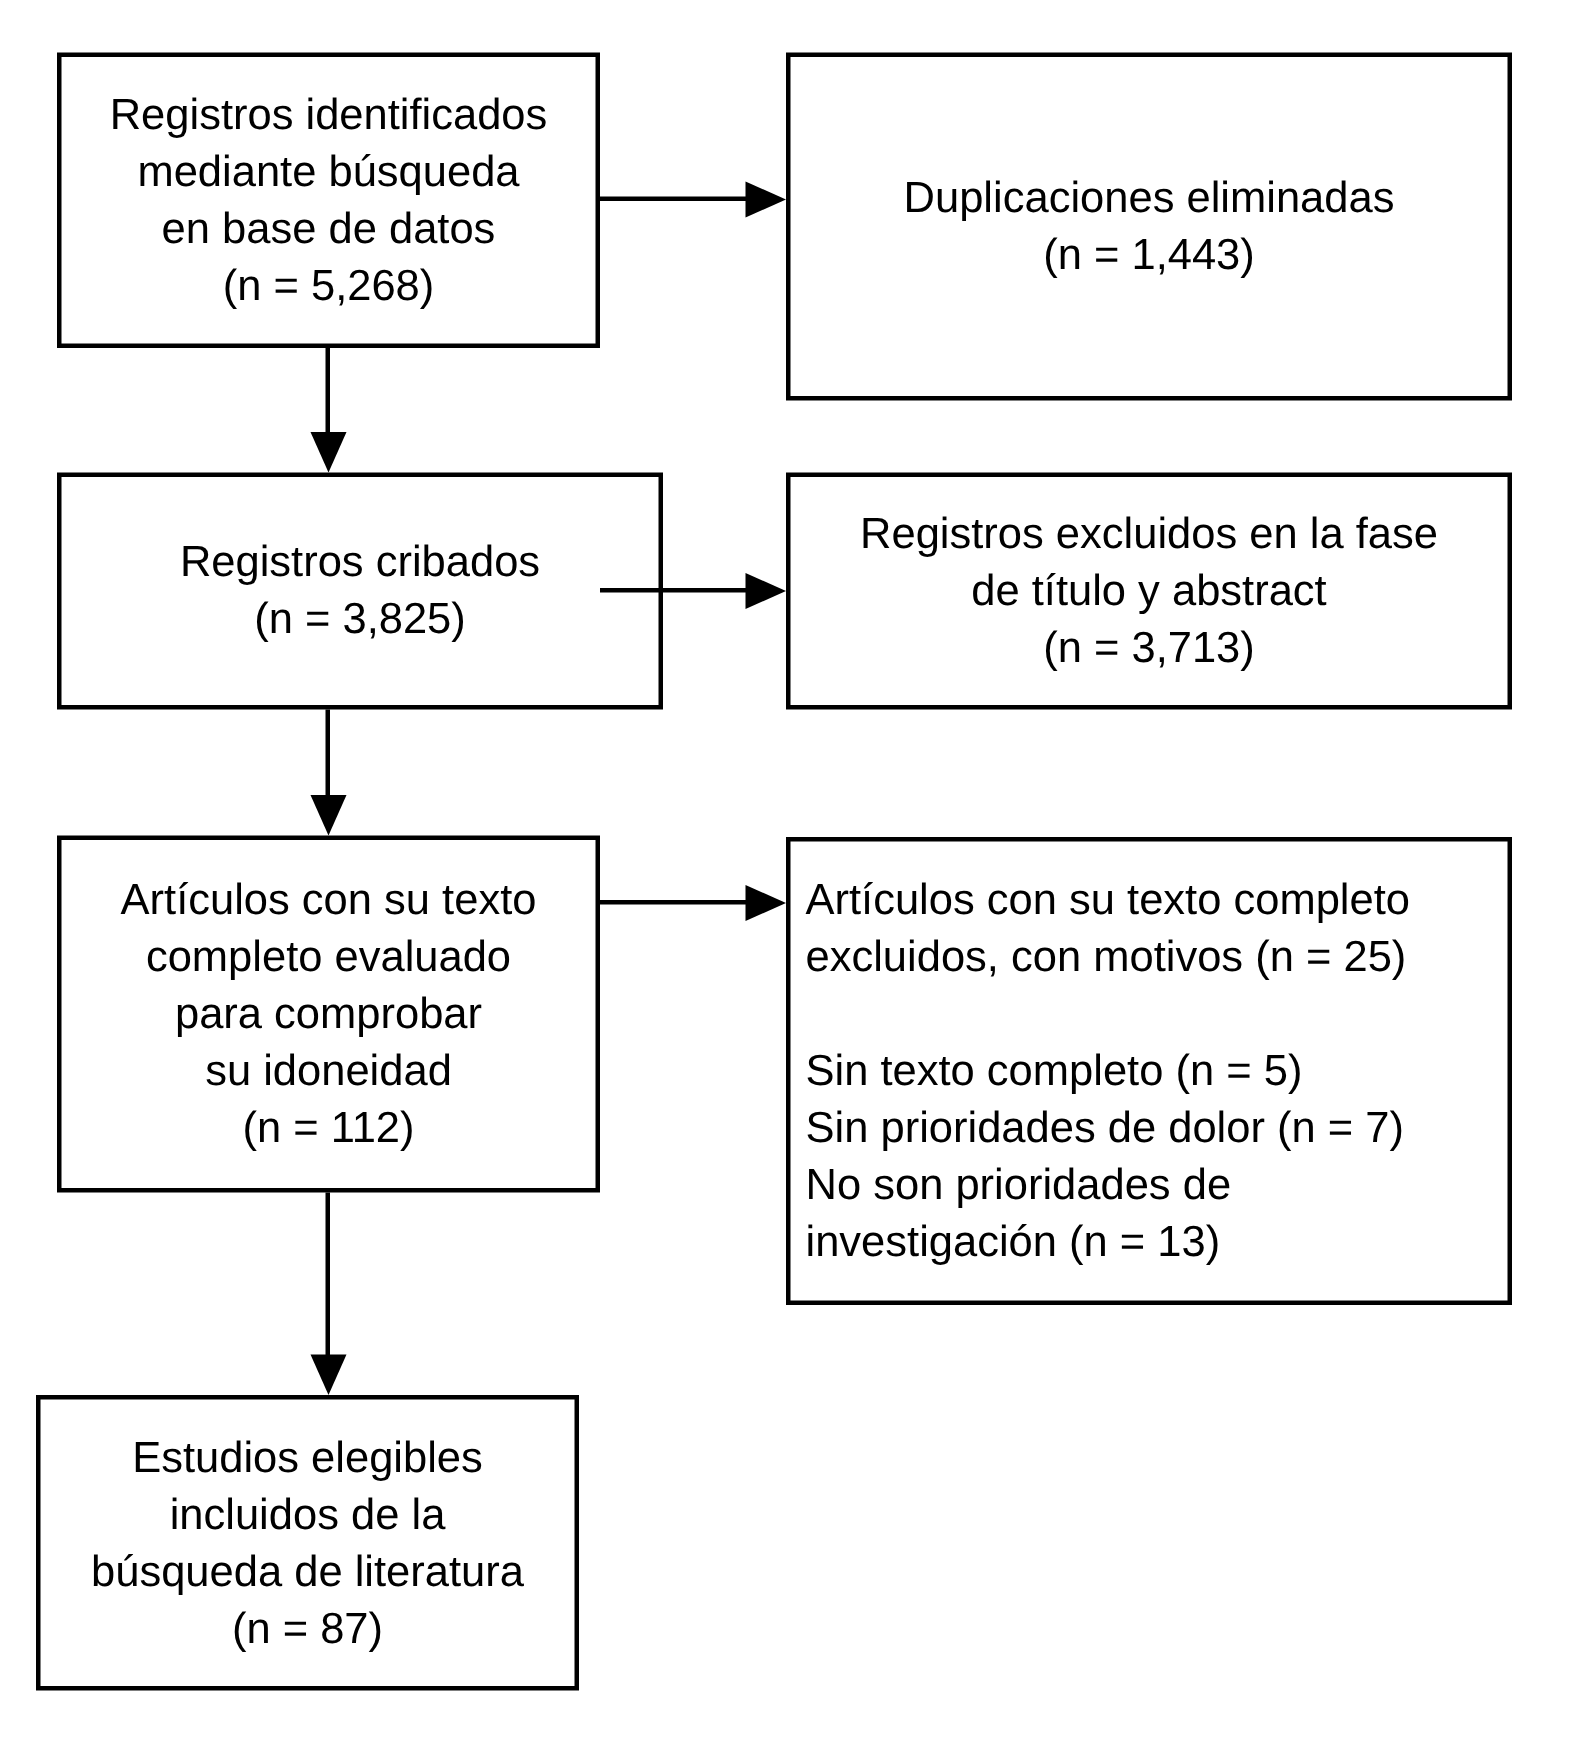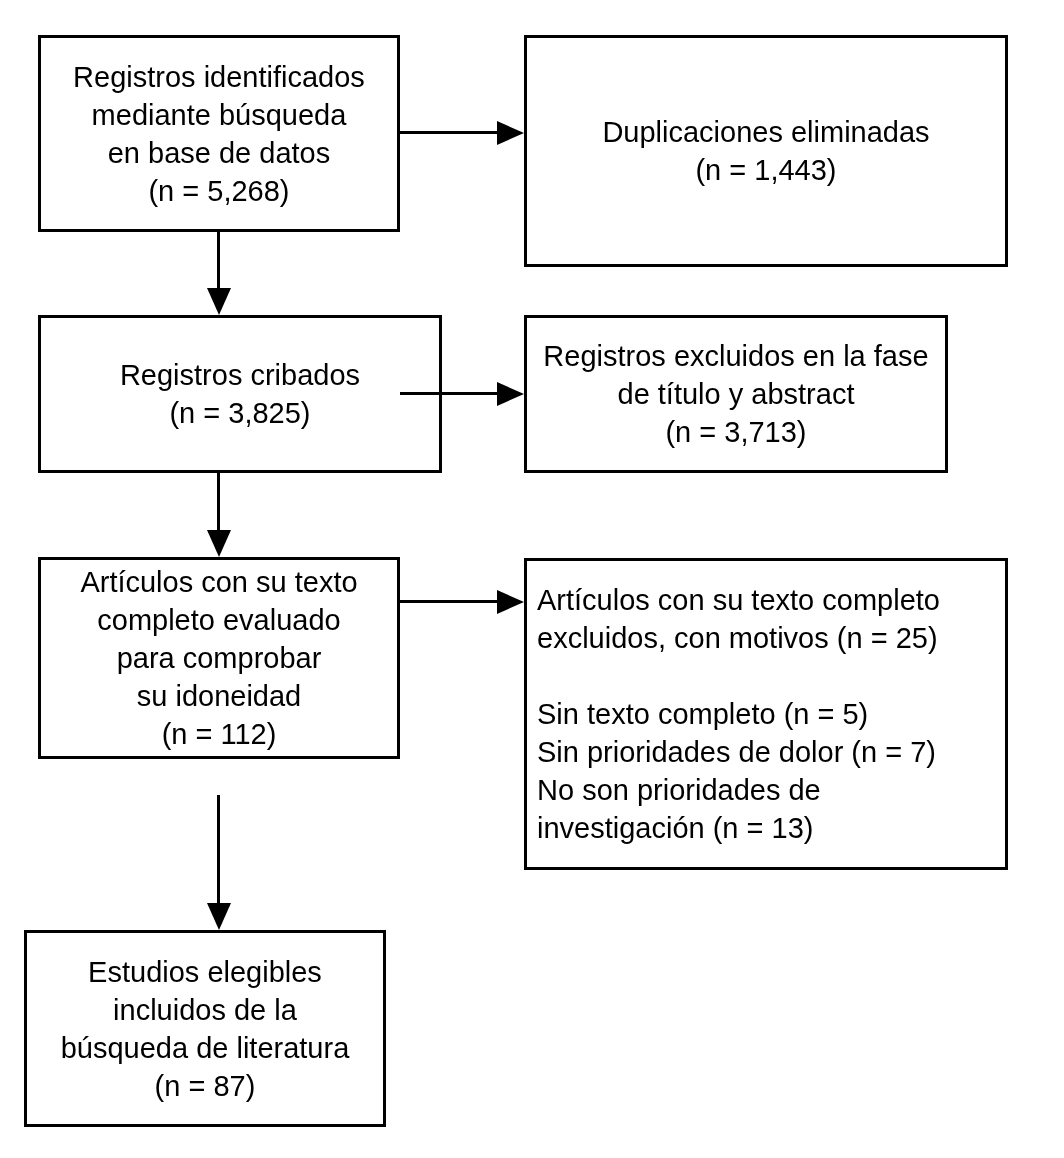--- a/index.html
+++ b/index.html
@@ -33,25 +33,25 @@
     color:var(--text-color);
     font-size:29px;
     line-height:38px;
   }
   .box-text.left{
     text-align:left;
   }
   
   #box-identified        {left:38px;  top:35px;  width:362px; height:197px;}
   #box-screened          {left:38px;  top:315px; width:404px; height:158px;}
-  #box-fulltext          {left:38px;  top:557px; width:362px; height:202px;}
+  #box-fulltext          {left:38px;  top:557px; width:362px; height:238px;}
   #box-included          {left:24px;  top:930px; width:362px; height:197px;}
   
   #box-duplicates        {left:524px; top:35px;  width:484px; height:232px;}
-  #box-excluded-ta       {left:524px; top:315px; width:424px; height:158px;}
+  #box-excluded-ta       {left:524px; top:315px; width:484px; height:158px;}
   #box-fulltext-excluded {left:524px; top:558px; width:484px; height:312px; justify-content:flex-start; padding-left:10px; padding-right:10px;}
 
   
   .arrow{position:absolute;}
   .arrow .shaft{position:absolute;background:var(--border-color);}
   .arrow .head-down{
     position:absolute;width:0;height:0;
     border-left:12px solid transparent;
     border-right:12px solid transparent;
     border-top:27px solid var(--border-color);

